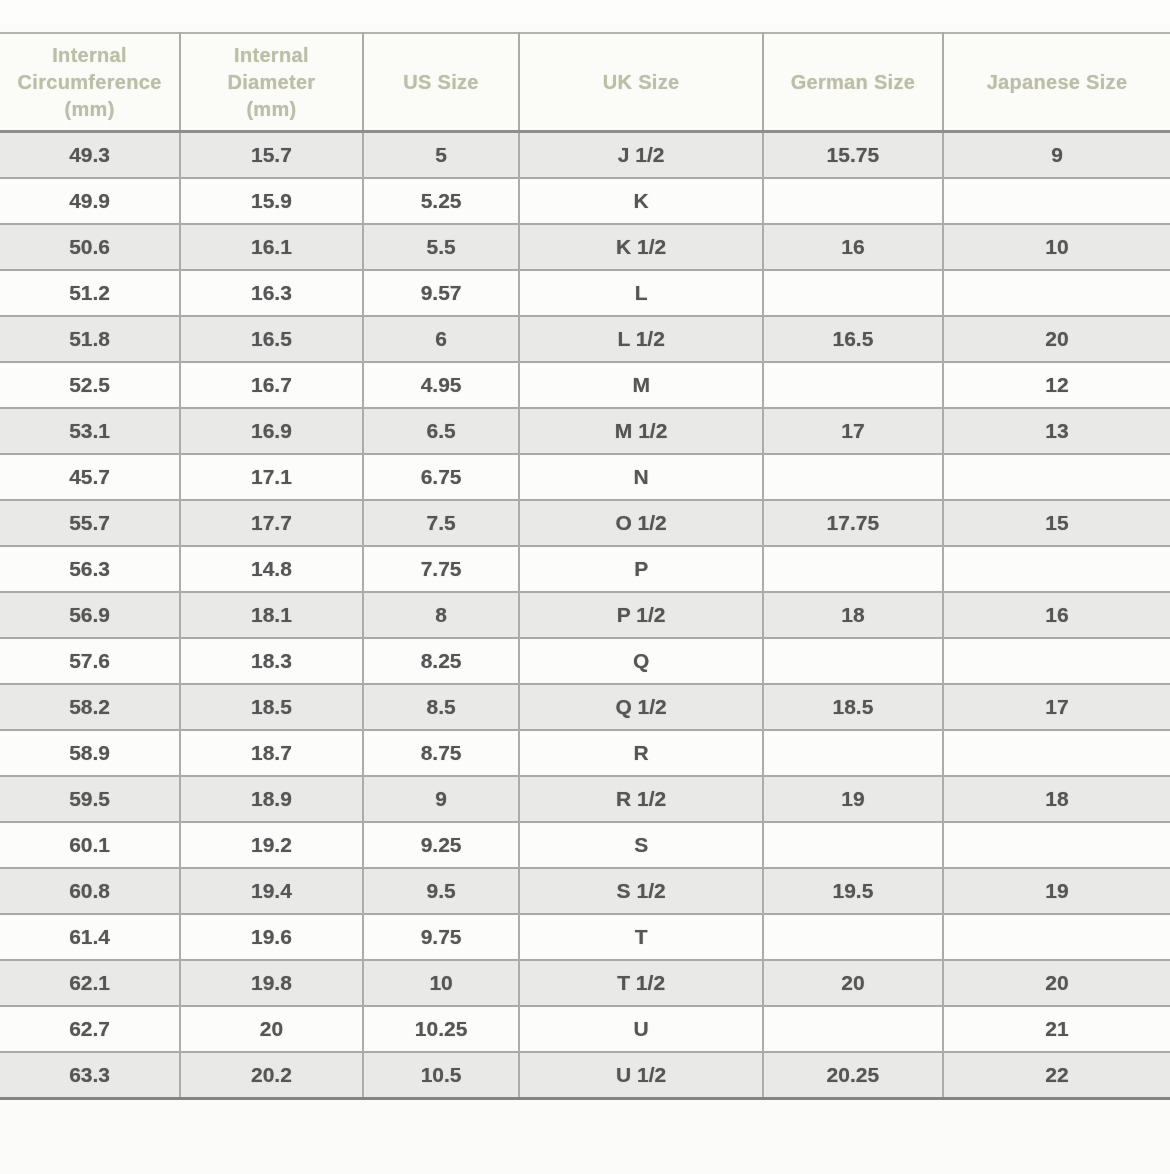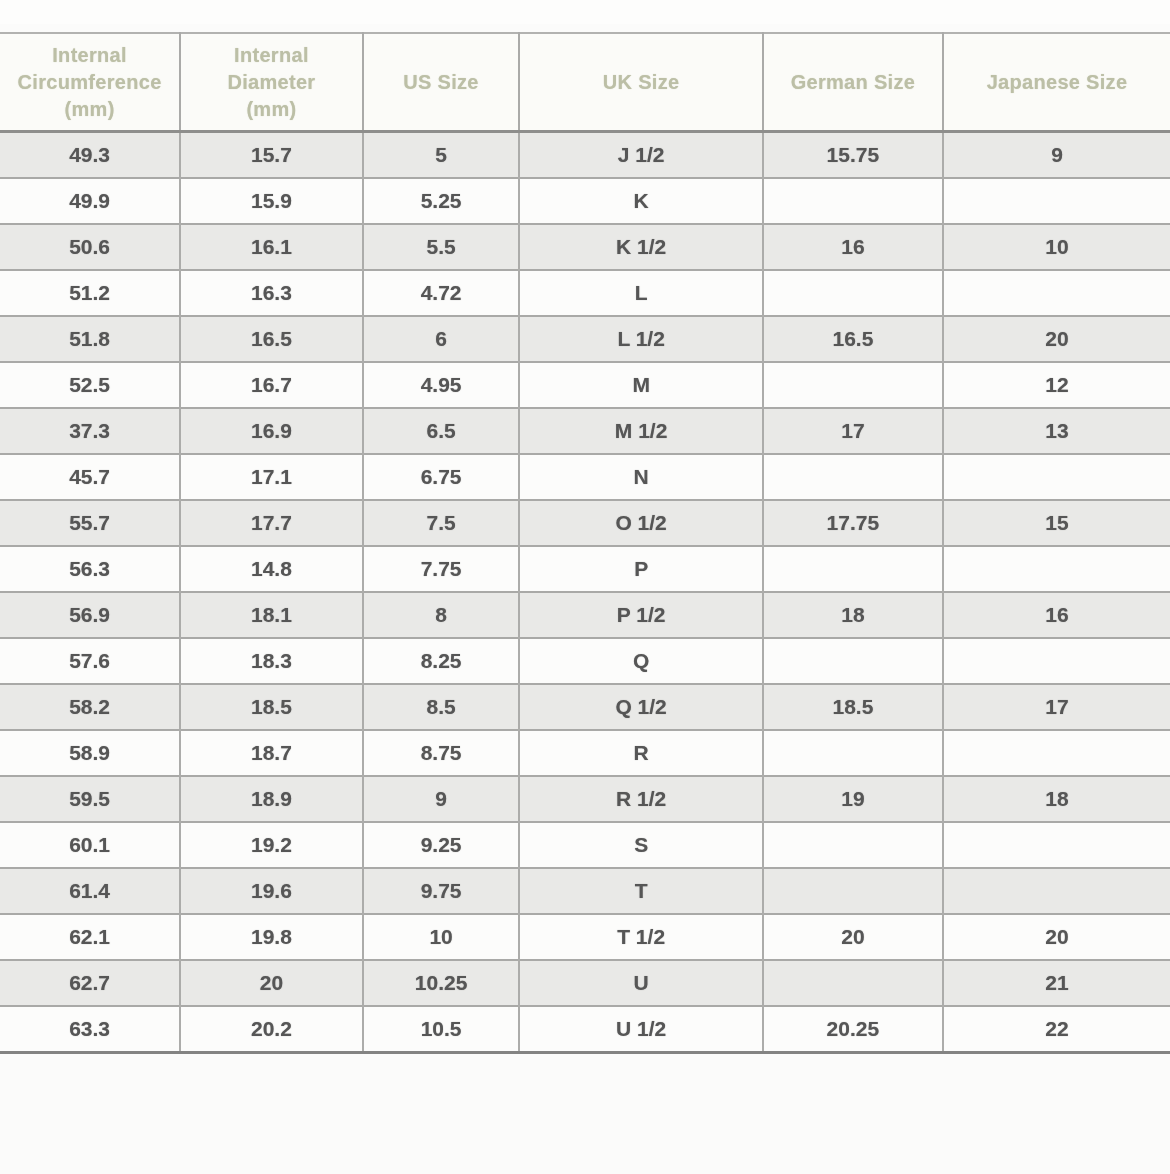--- a/index.html
+++ b/index.html
@@ -112,21 +112,21 @@
           <td>50.6</td>
           <td>16.1</td>
           <td>5.5</td>
           <td>K 1/2</td>
           <td>16</td>
           <td>10</td>
         </tr>
         <tr>
           <td>51.2</td>
           <td>16.3</td>
-          <td>4.72</td>
+          <td>9.57</td>
           <td>L</td>
           <td></td>
           <td></td>
         </tr>
         <tr>
           <td>51.8</td>
           <td>16.5</td>
           <td>6</td>
           <td>L 1/2</td>
           <td>16.5</td>
@@ -134,21 +134,21 @@
         </tr>
         <tr>
           <td>52.5</td>
           <td>16.7</td>
           <td>4.95</td>
           <td>M</td>
           <td></td>
           <td>12</td>
         </tr>
         <tr>
-          <td>37.3</td>
+          <td>53.1</td>
           <td>16.9</td>
           <td>6.5</td>
           <td>M 1/2</td>
           <td>17</td>
           <td>13</td>
         </tr>
         <tr>
           <td>45.7</td>
           <td>17.1</td>
           <td>6.75</td>
@@ -214,20 +214,28 @@
         </tr>
         <tr>
           <td>60.1</td>
           <td>19.2</td>
           <td>9.25</td>
           <td>S</td>
           <td></td>
           <td></td>
         </tr>
         <tr>
+          <td>60.8</td>
+          <td>19.4</td>
+          <td>9.5</td>
+          <td>S 1/2</td>
+          <td>19.5</td>
+          <td>19</td>
+        </tr>
+        <tr>
           <td>61.4</td>
           <td>19.6</td>
           <td>9.75</td>
           <td>T</td>
           <td></td>
           <td></td>
         </tr>
         <tr>
           <td>62.1</td>
           <td>19.8</td>

